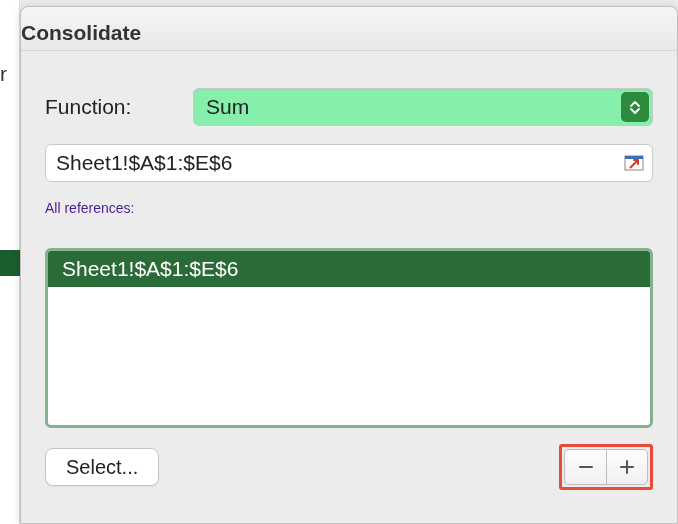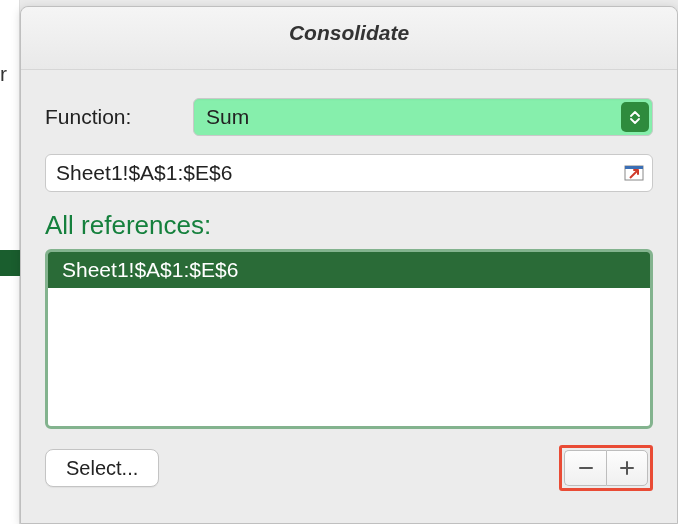--- a/index.html
+++ b/index.html
@@ -45,37 +45,36 @@
       left: 20px;
       top: 6px;
       width: 658px;
       height: 518px;
       background: #ececec;
       border: 1px solid #bfbfbf;
       border-radius: 8px 8px 0 0;
       box-shadow: 0 2px 10px rgba(0,0,0,0.15);
     }
     .dialog-title {
-      text-align: center;
       font-size: 21px;
       font-weight: 700;
       color: #333;
-      padding: 14px 0 24px 0;
+      padding: 14px 0 5px 0;
       border-bottom: 1px solid #d6d6d6;
       background: linear-gradient(#f5f5f5, #e9e9e9);
       border-radius: 8px 8px 0 0;
-      font-style: italic;
     }
     .dialog-body {
       padding: 28px 24px 0 24px;
     }
     .row {
       display: flex;
       align-items: center;
       margin-bottom: 18px;
+      margin-top: 9px;
     }
     .row-label {
       width: 148px;
       font-size: 21px;
       color: #222;
     }
     .select-wrap {
       flex: 1;
       position: relative;
     }
@@ -129,23 +128,23 @@
       right: 6px;
       top: 6px;
       width: 26px;
       height: 26px;
       background: #fff;
       display: flex;
       align-items: center;
       justify-content: center;
     }
     .allrefs-label {
-      font-size: 26px;
-      color: #15803d;
-      margin-bottom: 8px;
+      font-size: 14px;
+      color: #4c1d95;
+      margin-bottom: 32px;
     }
     .listbox {
       width: 100%;
       height: 180px;
       background: #fff;
       border: 3px solid #83b38e;
       border-radius: 6px;
       overflow: hidden;
     }
     .listbox-item {

